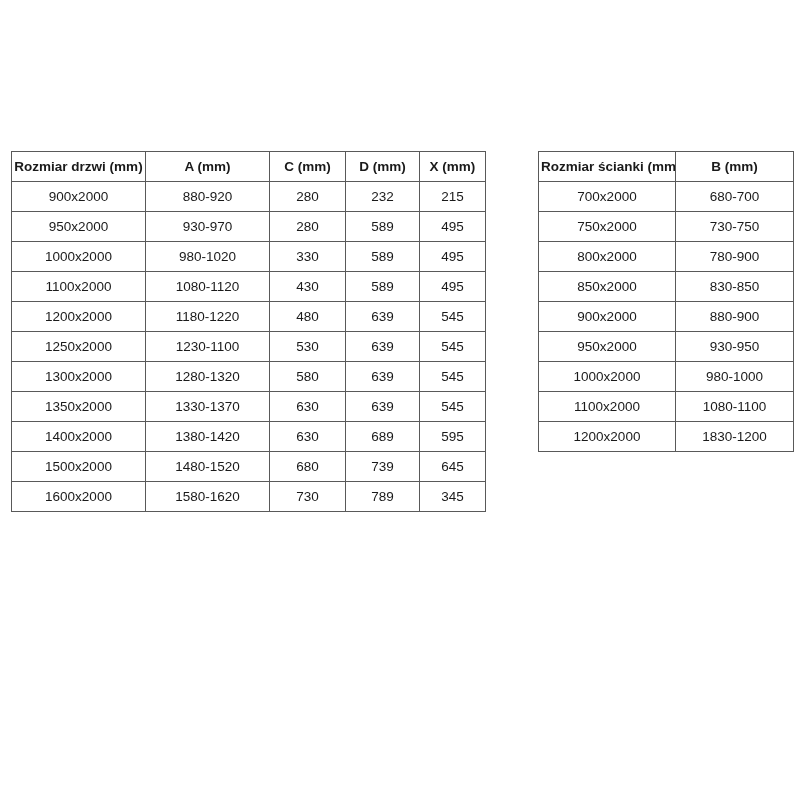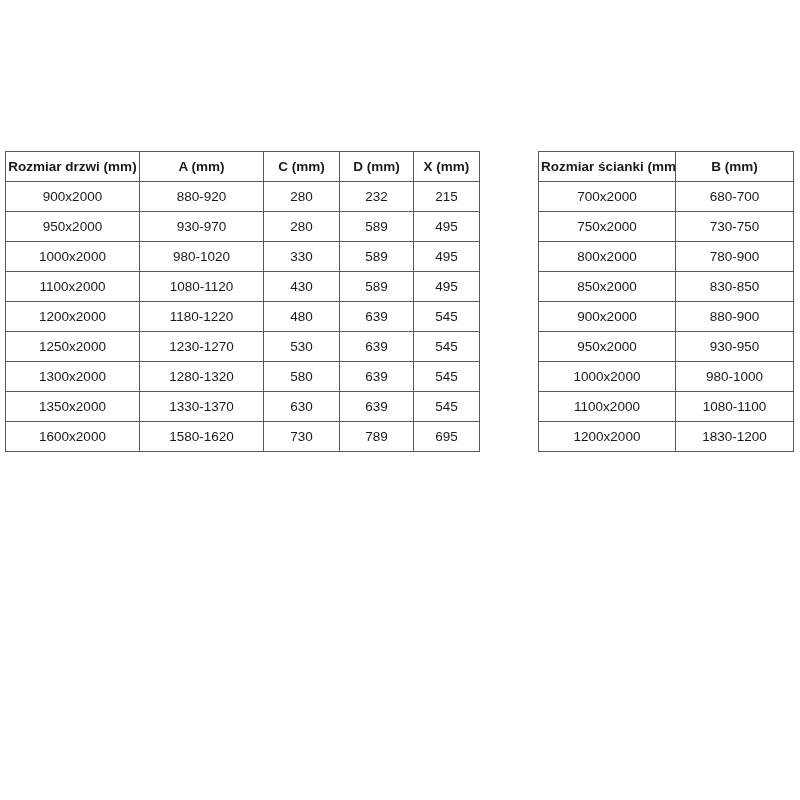--- a/index.html
+++ b/index.html
@@ -31,21 +31,21 @@
     font-size: 13.5px;
     line-height: 1;
     color: #1a1a1a;
     white-space: nowrap;
     overflow: hidden;
   }
   table.spec-table th {
     font-weight: bold;
   }
   #door-table {
-    left: 5px;
+    left: 11px;
     top: 151px;
     width: 474px;
     border-radius: 22px;
   }
   #door-table col.c1 { width: 134px; }
   #door-table col.c2 { width: 124px; }
   #door-table col.c3 { width: 76px; }
   #door-table col.c4 { width: 74px; }
   #door-table col.c5 { width: 66px; }
   #wall-table {
@@ -107,45 +107,59 @@
       </tr>
       <tr>
         <td>1200x2000</td>
         <td>1180-1220</td>
         <td>480</td>
         <td>639</td>
         <td>545</td>
       </tr>
       <tr>
         <td>1250x2000</td>
-        <td>1230-1270</td>
+        <td>1230-1100</td>
         <td>530</td>
         <td>639</td>
         <td>545</td>
       </tr>
       <tr>
         <td>1300x2000</td>
         <td>1280-1320</td>
         <td>580</td>
         <td>639</td>
         <td>545</td>
       </tr>
       <tr>
         <td>1350x2000</td>
         <td>1330-1370</td>
         <td>630</td>
         <td>639</td>
         <td>545</td>
+      </tr>
+      <tr>
+        <td>1400x2000</td>
+        <td>1380-1420</td>
+        <td>630</td>
+        <td>689</td>
+        <td>595</td>
+      </tr>
+      <tr>
+        <td>1500x2000</td>
+        <td>1480-1520</td>
+        <td>680</td>
+        <td>739</td>
+        <td>645</td>
       </tr>
       <tr>
         <td>1600x2000</td>
         <td>1580-1620</td>
         <td>730</td>
         <td>789</td>
-        <td>695</td>
+        <td>345</td>
       </tr>
     </tbody>
 </table>
 
 <table id="wall-table" class="spec-table">
   <colgroup>
     <col class="c1">
       <col class="c2">
   </colgroup>
   <thead>

